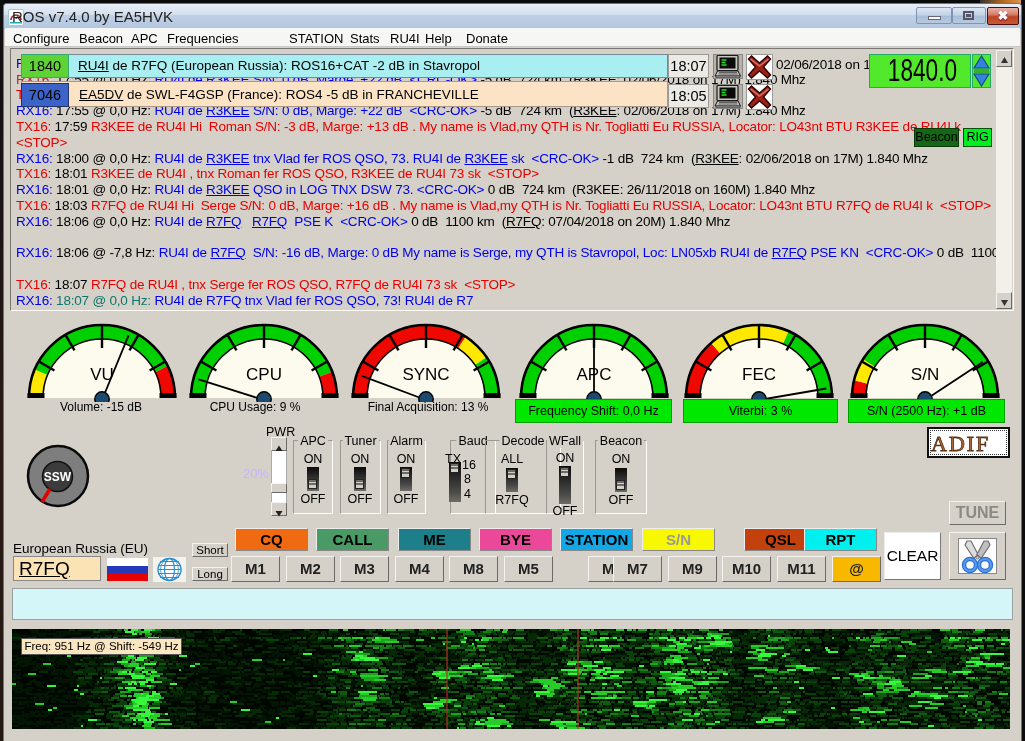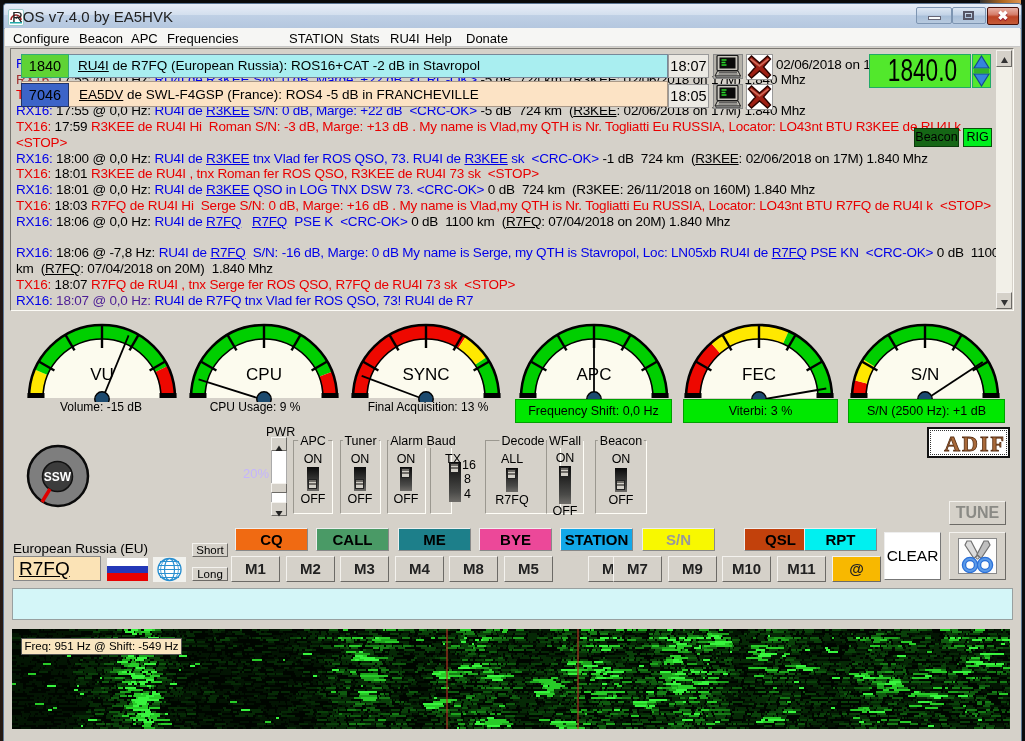--- a/index.html
+++ b/index.html
@@ -60,23 +60,22 @@
       <div class="ll" style="top:87.4px"><i style="color:#e80000">TX16:</i><i style="color:#000000"> 17:56 </i><i style="color:#e80000">R3KEE de RU4I Hi  Roman S/N: -3 dB, Marge: +13 dB</i></div>
       <div class="ll" style="top:103.2px"><i style="color:#0000e8">RX16:</i><i style="color:#000000"> 17:55 @ 0,0 Hz: </i><i style="color:#0000e8">RU4I de </i><i style="color:#0000e8;text-decoration:underline">R3KEE</i><i style="color:#0000e8"> S/N: 0 dB, Marge: +22 dB  </i><i style="color:#0000e8">&lt;CRC-OK&gt;</i><i style="color:#000000"> -5 dB&nbsp; 724 km&nbsp; </i><i style="color:#000000">(</i><i style="color:#000000;text-decoration:underline">R3KEE</i><i style="color:#000000">: 02/06/2018 on 17M)</i><i style="color:#000000">&nbsp;1.840 Mhz</i></div>
       <div class="ll" style="top:119.0px"><i style="color:#e80000">TX16:</i><i style="color:#000000"> 17:59 </i><i style="color:#e80000">R3KEE de RU4I Hi  Roman S/N: -3 dB, Marge: +13 dB . My name is Vlad,my QTH is Nr. Togliatti Eu RUSSIA, Locator: LO43nt BTU R3KEE de RU4I k</i></div>
       <div class="ll" style="top:134.8px"><i style="color:#e80000">&lt;STOP&gt;</i></div>
       <div class="ll" style="top:150.6px"><i style="color:#0000e8">RX16:</i><i style="color:#000000"> 18:00 @ 0,0 Hz: </i><i style="color:#0000e8">RU4I de </i><i style="color:#0000e8;text-decoration:underline">R3KEE</i><i style="color:#0000e8"> tnx Vlad fer ROS QSO, 73. RU4I de </i><i style="color:#0000e8;text-decoration:underline">R3KEE</i><i style="color:#0000e8"> sk &nbsp;</i><i style="color:#0000e8">&lt;CRC-OK&gt;</i><i style="color:#000000"> -1 dB&nbsp; 724 km&nbsp; </i><i style="color:#000000">(</i><i style="color:#000000;text-decoration:underline">R3KEE</i><i style="color:#000000">: 02/06/2018 on 17M)</i><i style="color:#000000">&nbsp;1.840 Mhz</i></div>
       <div class="ll" style="top:166.4px"><i style="color:#e80000">TX16:</i><i style="color:#000000"> 18:01 </i><i style="color:#e80000">R3KEE de RU4I , tnx Roman fer ROS QSO, R3KEE de RU4I 73 sk &nbsp;&lt;STOP&gt;</i></div>
       <div class="ll" style="top:182.2px"><i style="color:#0000e8">RX16:</i><i style="color:#000000"> 18:01 @ 0,0 Hz: </i><i style="color:#0000e8">RU4I de </i><i style="color:#0000e8;text-decoration:underline">R3KEE</i><i style="color:#0000e8"> QSO in LOG TNX DSW 73. </i><i style="color:#0000e8">&lt;CRC-OK&gt;</i><i style="color:#000000"> 0 dB&nbsp; 724 km&nbsp; </i><i style="color:#000000">(R3KEE: 26/11/2018 on 160M)</i><i style="color:#000000">&nbsp;1.840 Mhz</i></div>
       <div class="ll" style="top:198.0px"><i style="color:#e80000">TX16:</i><i style="color:#000000"> 18:03 </i><i style="color:#e80000">R7FQ de RU4I Hi  Serge S/N: 0 dB, Marge: +16 dB . My name is Vlad,my QTH is Nr. Togliatti Eu RUSSIA, Locator: LO43nt BTU R7FQ de RU4I k &nbsp;&lt;STOP&gt;</i></div>
       <div class="ll" style="top:213.8px"><i style="color:#0000e8">RX16:</i><i style="color:#000000"> 18:06 @ 0,0 Hz: </i><i style="color:#0000e8">RU4I de </i><i style="color:#0000e8;text-decoration:underline">R7FQ</i><i style="color:#0000e8"> &nbsp;&nbsp;</i><i style="color:#0000e8;text-decoration:underline">R7FQ</i><i style="color:#0000e8"> &nbsp;PSE K &nbsp;</i><i style="color:#0000e8">&lt;CRC-OK&gt;</i><i style="color:#000000"> 0 dB&nbsp; 1100 km&nbsp; </i><i style="color:#000000">(</i><i style="color:#000000;text-decoration:underline">R7FQ</i><i style="color:#000000">: 07/04/2018 on 20M)</i><i style="color:#000000">&nbsp;1.840 Mhz</i></div>
       <div class="ll" style="top:245.4px"><i style="color:#0000e8">RX16:</i><i style="color:#000000"> 18:06 @ -7,8 Hz: </i><i style="color:#0000e8">RU4I de </i><i style="color:#0000e8;text-decoration:underline">R7FQ</i><i style="color:#0000e8"> &nbsp;S/N: -16 dB, Marge: 0 dB My name is Serge, my QTH is Stavropol, Loc: LN05xb RU4I de </i><i style="color:#0000e8;text-decoration:underline">R7FQ</i><i style="color:#0000e8"> PSE KN &nbsp;</i><i style="color:#0000e8">&lt;CRC-OK&gt;</i><i style="color:#000000"> 0 dB&nbsp; 1100&nbsp; </i></div>
-      <div class="ll" style="top:261.2px"><i style="color:#000000">km &nbsp;</i><i style="color:#000000">(</i><i style="color:#000000;text-decoration:underline">R7FQ</i><i style="color:#000000">: 07/04/2018 on 20M)</i><i style="color:#000000">&nbsp; 1.840 Mhz</i></div>
       <div class="ll" style="top:277.0px"><i style="color:#e80000">TX16:</i><i style="color:#000000"> 18:07 </i><i style="color:#e80000">R7FQ de RU4I , tnx Serge fer ROS QSO, R7FQ de RU4I 73 sk &nbsp;&lt;STOP&gt;</i></div>
-      <div class="ll" style="top:292.8px"><i style="color:#0000e8">RX16:</i><i style="color:#4c1d95"> 18:07 @ 0,0 Hz: </i><i style="color:#0000e8">RU4I de R7FQ tnx Vlad fer ROS QSO, 73! RU4I de R7</i></div>
+      <div class="ll" style="top:292.8px"><i style="color:#0000e8">RX16:</i><i style="color:#0f766e"> 18:07 @ 0,0 Hz: </i><i style="color:#0000e8">RU4I de R7FQ tnx Vlad fer ROS QSO, 73! RU4I de R7</i></div>
       <div class="ll" style="top:56.5px;left:775px"><i style="color:#000000">02/06/2018 on 17M) 1.8</i></div>
 <div class="abs" style="left:913px;top:127px;width:45px;height:19px;background:#156615;border:1px solid #0a3a0a;color:#000;font-size:12.5px;text-align:center;line-height:17px">Beacon</div>
 <div class="abs" style="left:962px;top:127px;width:29px;height:19px;background:#00ef1e;border:1px solid #0a500a;color:#000;font-size:12.5px;text-align:center;line-height:17px">RIG</div>
 </div>
 </div>
 <div class="abs" style="left:996px;top:50px;width:16px;height:259px;background:#f2f0e8"></div>
 <div class="abs btn3d" style="left:996px;top:50px;width:16px;height:17px;text-align:center"><svg width="9" height="9" style="margin-top:4px">
       <path d="M4.5 1 L8 7 L1 7 Z" fill="#333"></path>
     </svg></div>
 <div class="abs btn3d" style="left:996px;top:292px;width:16px;height:17px;text-align:center"><svg width="9" height="9" style="margin-top:4px">
@@ -244,21 +243,21 @@
 <div class="abs btn3d" style="left:271px;top:483px;width:16px;height:10px"></div>
 <div class="gb" style="left:293px;width:40px">
     <b>APC</b>
   </div>
 <div class="gb" style="left:340px;width:41px">
     <b>Tuner</b>
   </div>
 <div class="gb" style="left:387px;width:39px">
     <b>Alarm</b>
   </div>
-<div class="gb" style="left:430px;width:22px">
+<div class="gb" style="left:450px;width:46px">
     <b>Baud</b>
   </div>
 <div class="gb" style="left:485px;width:76px">
     <b>Decode</b>
   </div>
 <div class="gb" style="left:546px;width:38px">
     <b>WFall</b>
   </div>
 <div class="gb" style="left:595px;width:52px">
     <b>Beacon</b>
@@ -287,21 +286,21 @@
 <div class="onoff" style="left:482px;top:493px">R7FQ</div>
 <div class="tgl" style="left:559px;top:466px;height:38px"></div>
 <div class="knob" style="left:560px;top:467px"></div>
 <div class="onoff" style="left:535px;top:451px">ON</div>
 <div class="onoff" style="left:535px;top:504px">OFF</div>
 <div class="tgl" style="left:615px;top:468px;height:24px"></div>
 <div class="knob" style="left:616px;top:480px"></div>
 <div class="onoff" style="left:591px;top:452px">ON</div>
 <div class="onoff" style="left:591px;top:493px">OFF</div>
 <div class="abs" style="left:927px;top:427px;width:83px;height:31px;background:#fff;border:2px solid #111">
-<div class="abs" style="left:1px;top:1px;right:1px;bottom:1px;border:1px dotted #333;text-align:right;font-size:22px;font-weight:bold;line-height:25px;color:#a8693a;-webkit-text-stroke:0.8px #5a3014;letter-spacing:2px;font-family:'Liberation Serif',serif">ADIF</div>
+<div class="abs" style="left:1px;top:1px;right:1px;bottom:1px;border:1px dotted #333;text-align:left;font-size:22px;font-weight:normal;line-height:25px;color:#a8693a;-webkit-text-stroke:0.8px #5a3014;letter-spacing:2px;font-family:'Liberation Serif',serif">ADIF</div>
   </div>
 <div class="abs btn3d" style="left:949px;top:501px;width:57px;height:24px;text-align:center;font-size:16px;font-weight:bold;color:#8a8a85;line-height:22px">TUNE</div>
 <div class="abs" style="left:884px;top:532px;width:57px;height:48px;background:#fff;border:1px solid #777;border-top-color:#eee;border-left-color:#eee;text-align:center;font-size:15.5px;color:#000;line-height:46px">CLEAR</div>
 <div class="abs btn3d" style="left:949px;top:532px;width:57px;height:48px"></div>
 <div class="abs" style="left:958px;top:538px;width:39px;height:36px;background:#fdfdfd;border:1px solid #888">
 <svg width="37" height="34" viewBox="0 0 37 34">
 <path d="M8 2 L12 2 L19 15.5 L15 19.5 L6 6 Z" fill="#dcdcdc" stroke="#707070" stroke-width="1.2"></path>
 <path d="M29 2 L25 2 L18 15.5 L22 19.5 L31 6 Z" fill="#bfbfbf" stroke="#707070" stroke-width="1.2"></path>
 <circle cx="11" cy="26" r="6" fill="none" stroke="#2a6fd8" stroke-width="4.5"></circle>
 <circle cx="26" cy="26" r="6" fill="none" stroke="#2a6fd8" stroke-width="4.5"></circle>

